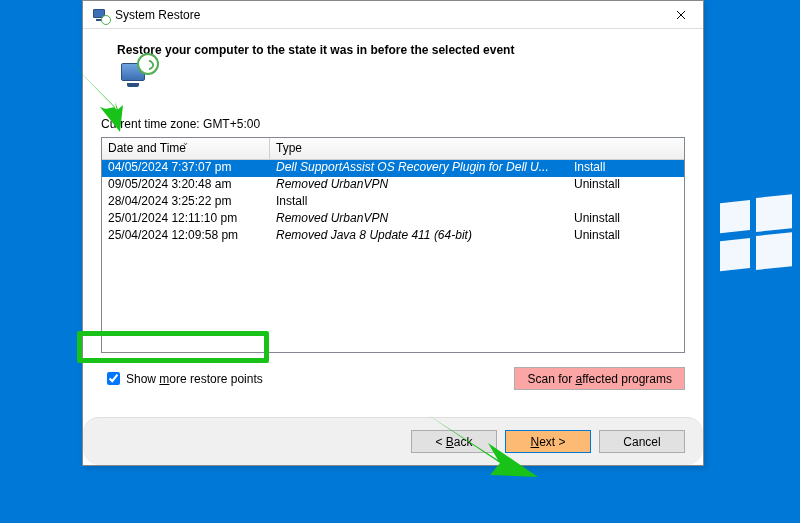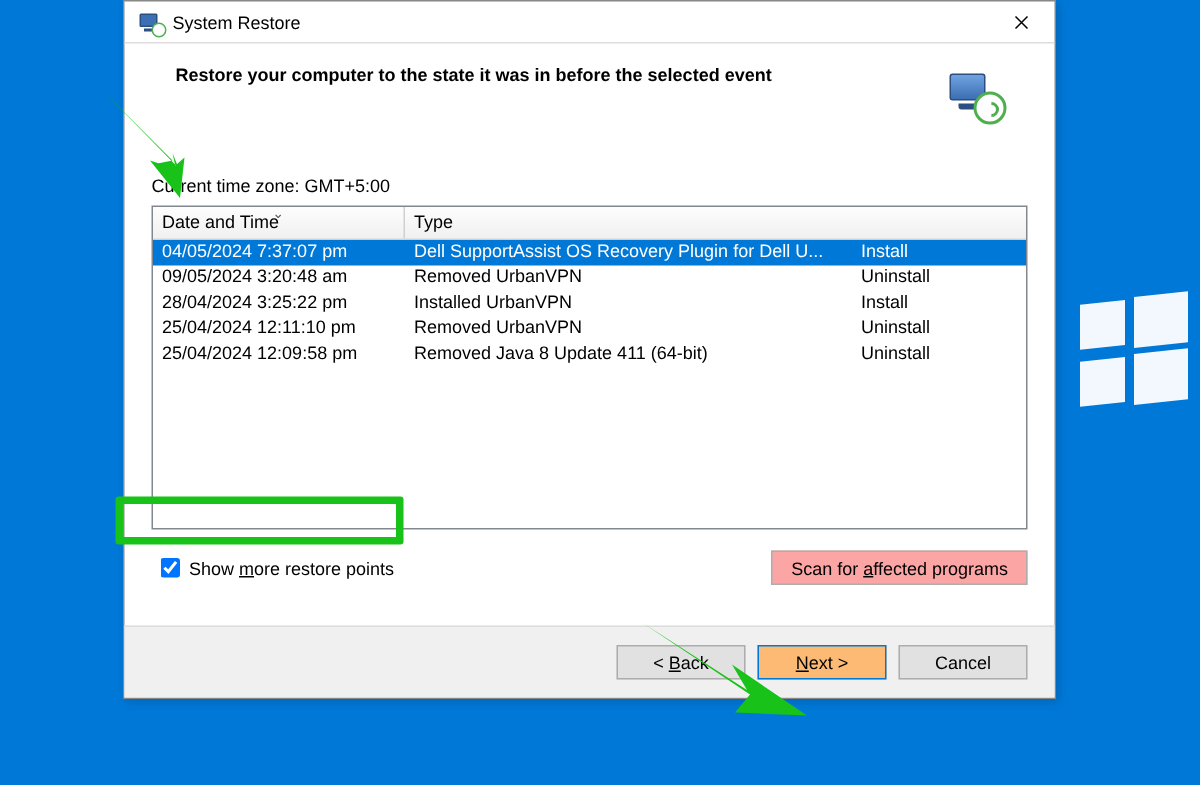--- a/index.html
+++ b/index.html
@@ -58,20 +58,21 @@
     display:flex; align-items:center; justify-content:center;
     font-size: 14px;
     color:#000;
   }
 
   .header-area {
     display:flex;
     padding: 14px 18px 8px 34px;
     align-items: flex-start;
     height: 58px;
+    flex-direction: column;
   }
   .header-area .htxt {
     font-size: 12px; font-weight: bold; color:#000;
     flex: 1;
   }
   .header-area .big-icon { width:44px; height:44px; margin-right:12px; position:relative;}
   .big-icon .mon { position:absolute; left:4px; top:6px; width:24px; height:18px; background:linear-gradient(#6fa3e0,#3c6fb3); border:1px solid #2a4f80; border-radius:2px;}
   .big-icon .base{ position:absolute; left:10px; top:26px; width:12px; height:4px; background:#2a4f80; border-radius:0 0 2px 2px;}
   .big-icon .clk { position:absolute; right:2px; bottom:4px; width:22px; height:22px; border-radius:50%; background:#fff; border:2px solid #4fae4f;}
   .big-icon .arr { position:absolute; right:7px; bottom:9px; width:10px; height:10px; border:2px solid #4fae4f; border-left-color:transparent; border-top-color:transparent; border-radius:50%; transform:rotate(-45deg);}
@@ -106,21 +107,21 @@
   .th.c-desc { width: 298px;}
   .th.c-type { flex:1; border-right:none;}
   .th .sort { position:absolute; left:50%; top:-1px; transform:translateX(-50%); font-size:9px; color:#555;}
   .tbody .tr {
     display:flex;
     height: 17px;
     font-size: 12px;
   }
   .tbody .td { padding: 0 6px; overflow:hidden; white-space:nowrap; text-overflow: ellipsis;}
   .td.c-dt   { width: 168px;}
-  .td.c-desc { width: 298px;}
+  .td.c-desc { width: 298px; font-style: italic;}
   .td.c-type { flex:1;}
   .tr.selected { background:#0078d7; color:#fff;}
 
   .bottom-row {
     display:flex;
     align-items:center;
     margin-top: 14px;
   }
   .chk-wrap {
     display:flex; align-items:flex-start;
@@ -141,20 +142,21 @@
 
   .footer {
     border-top: 1px solid #ddd;
     height: 48px;
     background:#f0f0f0;
     display:flex;
     align-items:center;
     justify-content:flex-end;
     padding-right: 18px;
     gap: 8px;
+    border-radius: 16px;
   }
   .footer button {
     width: 86px; height:23px;
     font-size:12px;
     background:#e1e1e1;
     border:1px solid #adadad;
   }
   .footer button.default {
     border: 1px solid #0078d7;
     background: #fdba74;
@@ -229,25 +231,24 @@
               <div class="td c-desc">Dell SupportAssist OS Recovery Plugin for Dell U...</div>
               <div class="td c-type">Install</div>
             </div>
             <div class="tr">
               <div class="td c-dt">09/05/2024 3:20:48 am</div>
               <div class="td c-desc">Removed UrbanVPN</div>
               <div class="td c-type">Uninstall</div>
             </div>
             <div class="tr">
               <div class="td c-dt">28/04/2024 3:25:22 pm</div>
-              <div class="td c-desc">Installed UrbanVPN</div>
               <div class="td c-type">Install</div>
             </div>
             <div class="tr">
-              <div class="td c-dt">25/04/2024 12:11:10 pm</div>
+              <div class="td c-dt">25/01/2024 12:11:10 pm</div>
               <div class="td c-desc">Removed UrbanVPN</div>
               <div class="td c-type">Uninstall</div>
             </div>
             <div class="tr">
               <div class="td c-dt">25/04/2024 12:09:58 pm</div>
               <div class="td c-desc">Removed Java 8 Update 411 (64-bit)</div>
               <div class="td c-type">Uninstall</div>
             </div>
           </div>
       </div>

